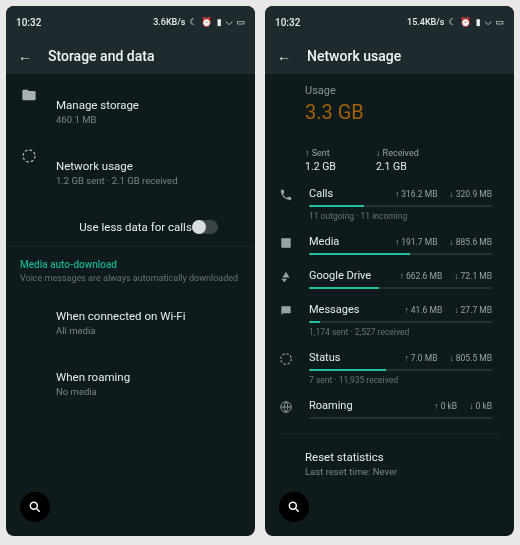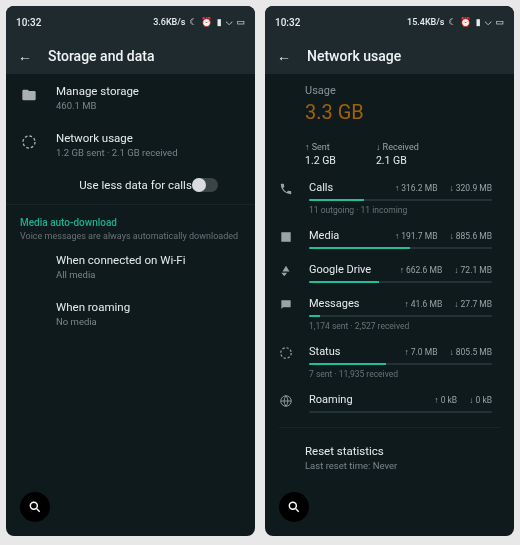--- a/index.html
+++ b/index.html
@@ -37,21 +37,21 @@
   .statusbar .sb-right { display: flex; gap: 4px; align-items: flex-start; font-size: 9px; }
   .appbar {
     height: 36px;
     display: flex;
     align-items: center;
     gap: 16px;
     padding: 0 12px;
     background: #1e2a2e;
   }
   .appbar .title { font-size: 14px; color: #f0f4f5; font-weight: 500; }
-  .section { padding: 10px 12px 10px 50px; position: relative; }
+  .section { padding: 24px 12px 10px 50px; position: relative; }
   .section .row-icon {
     position: absolute; left: 14px; top: 12px; width: 18px; height: 18px;
     display: flex; align-items: center; justify-content: center;
     color: #a8b0b3;
   }
   .row-label { font-size: 11.5px; color: #e6ecee; }
   .row-sub { font-size: 9.5px; color: #7c8588; margin-top: 2px; }
   .toggle-row { display: flex; align-items: center; justify-content: center; padding-right: 14px; }
   .toggle {
     width: 26px; height: 14px; background: #3a4447; border-radius: 7px; position: relative;
@@ -68,21 +68,21 @@
     position: absolute; bottom: 14px; left: 14px;
     width: 30px; height: 30px; background: #000; border-radius: 50%;
     display: flex; align-items: center; justify-content: center;
     color: #fff;
   }
 
   
   .usage-block { padding: 10px 16px 6px 40px; }
   .usage-label { font-size: 11px; color: #8a9396; }
   .usage-total { font-size: 20px; color: #a16207; margin-top: 3px; font-weight: 400; }
-  .sr-row { display: flex; gap: 40px; margin-top: 18px; }
+  .sr-row { display: flex; gap: 40px; margin-top: 24px; }
   .sr-col { font-size: 9px; color: #9aa3a6; }
   .sr-val { font-size: 10.5px; color: #e6ecee; margin-top: 2px; }
 
   .netitem { padding: 8px 22px 6px 44px; position: relative; }
   .netitem .ni-icon { position: absolute; left: 14px; top: 9px; width: 16px; height: 16px; color: #9aa3a6; }
   .ni-head { display: flex; align-items: center; justify-content: space-between; }
   .ni-name { font-size: 11px; color: #e6ecee; }
   .ni-stats { font-size: 8.5px; color: #9aa3a6; display: flex; gap: 12px; }
   .ni-bar { height: 2px; background: #243236; margin-top: 5px; border-radius: 1px; overflow: hidden; }
   .ni-bar-fill { height: 100%; background: #1dbf9f; }

